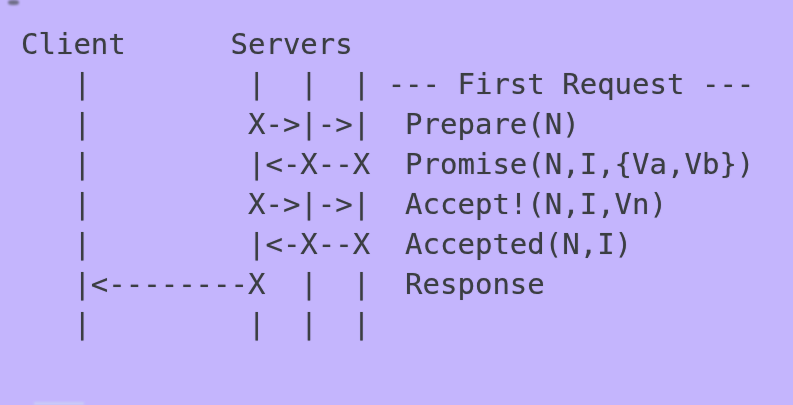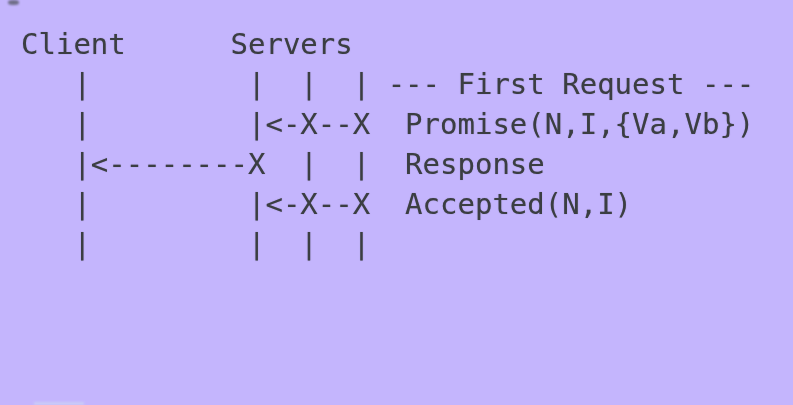--- a/index.html
+++ b/index.html
@@ -54,20 +54,22 @@
 </style>
 </head>
 <body>
 
 <div class="screen">
   <div class="corner-smudge"></div>
 
   <div class="diagram">
     <div class="line">Client      Servers</div>
     <div class="line">   |         |  |  | --- First Request ---</div>
+    <div class="line">   |         X-&gt;|-&gt;|  Prepare(N)</div>
     <div class="line">   |         |&lt;-X--X  Promise(N,I,{Va,Vb})</div>
+    <div class="line">   |         X-&gt;|-&gt;|  Accept!(N,I,Vn)</div>
+    <div class="line">   |         |&lt;-X--X  Accepted(N,I)</div>
     <div class="line">   |&lt;--------X  |  |  Response</div>
-    <div class="line">   |         |&lt;-X--X  Accepted(N,I)</div>
     <div class="line">   |         |  |  |</div>
   </div>
 
   <div class="bottom-strip"></div>
 </div>
 
 </body></html>

